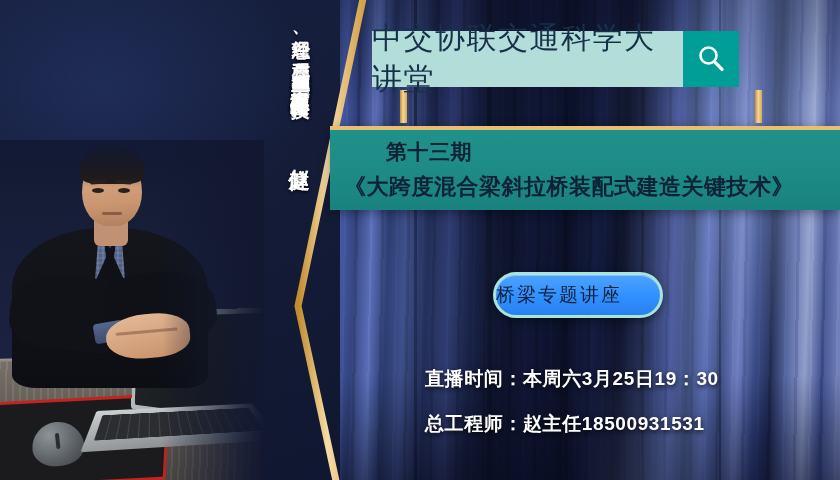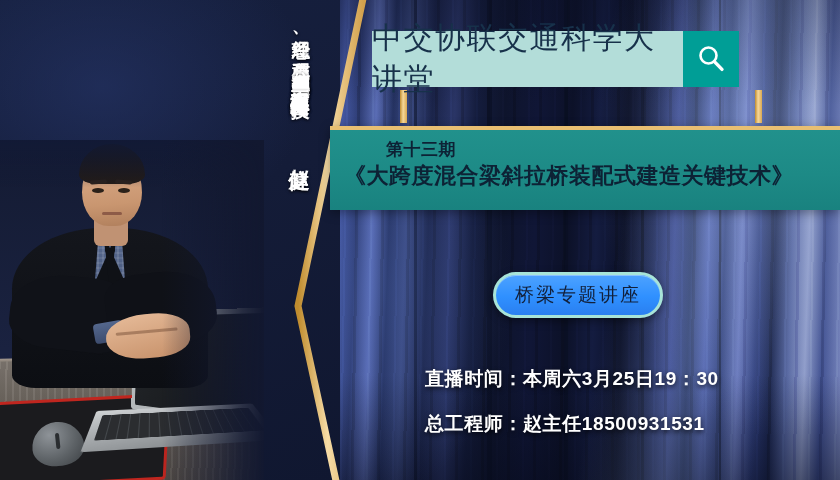--- a/index.html
+++ b/index.html
@@ -193,29 +193,29 @@
         background:linear-gradient(90deg,#c08c2e,#f6d89a 45%,#d9a851);}
 
   
   .band{
     position:absolute; left:330px; top:126px; width:510px; height:84px; z-index:18;
     background:linear-gradient(180deg,#21918c 0%,#1d8a86 55%,#19827f 100%);
     border-top:4px solid #e8bf72;
     box-shadow:0 3px 10px rgba(0,0,0,.35);
     padding:8px 0 0 42px;
   }
-  .band-line1{ color:#0d2235; font-size:17px; font-weight:700; letter-spacing:.5px; padding-left:14px;}
-  .band-line2{ color:#0d2235; font-size:22px; font-weight:700; letter-spacing:.5px; margin-left:-28px;}
+  .band-line1{ color:#0d2235; font-size:21px; font-weight:700; letter-spacing:.5px; padding-left:14px;}
+  .band-line2{ color:#0d2235; font-size:22px; font-weight:700; letter-spacing:.5px; margin-top:6px; margin-left:-28px;}
 
   
   .pill{
     position:absolute; left:493px; top:272px; width:170px; height:46px; z-index:20;
     border-radius:26px; border:3px solid #a8e4d8;
     background:linear-gradient(180deg,#4da2ff 0%,#2f90ff 55%,#2a7ff0 100%);
-    display:flex; align-items:center; justify-content:center;
+    display:flex; align-items:center; 
     box-shadow:0 3px 9px rgba(0,0,0,.40), inset 0 1px 0 rgba(255,255,255,.35);
   }
   .pill-text{ color:#12203a; font-size:19px; font-weight:400; letter-spacing:2px;
               font-family:"DejaVu Sans","Liberation Sans",sans-serif;}
 
   
   .info{ position:absolute; left:425px; z-index:20; color:#ffffff;
          font-size:19px; font-weight:700; letter-spacing:.6px;
          text-shadow:0 2px 5px rgba(0,0,0,.8); white-space:nowrap;}
   .info-1{ top:366px;text-align:right; }

